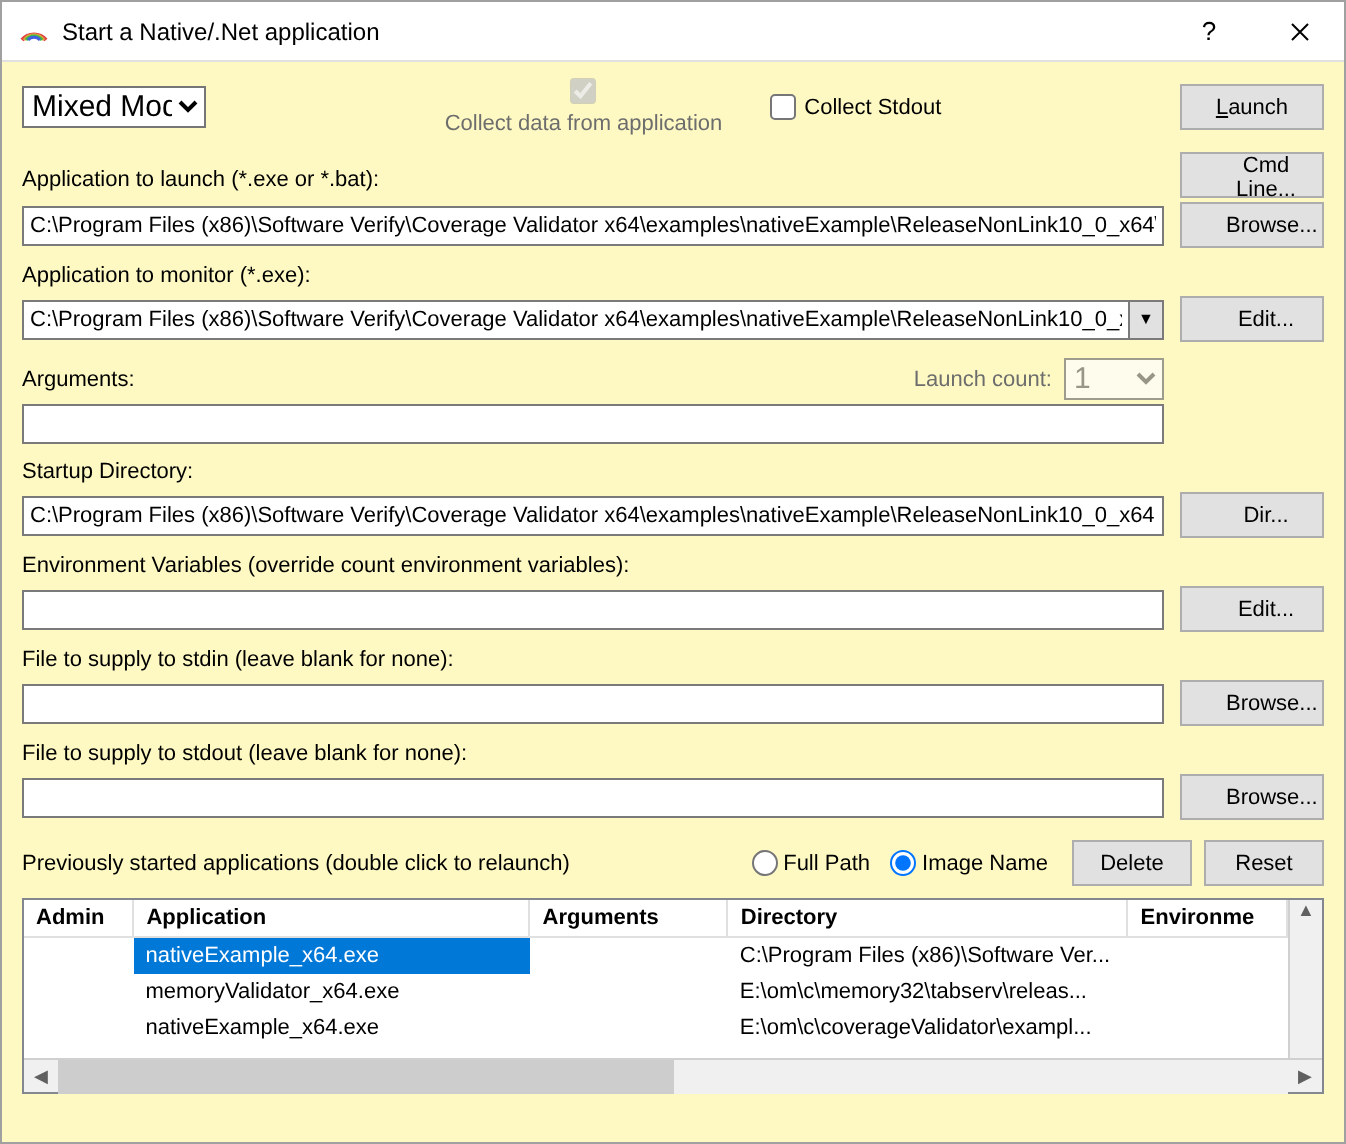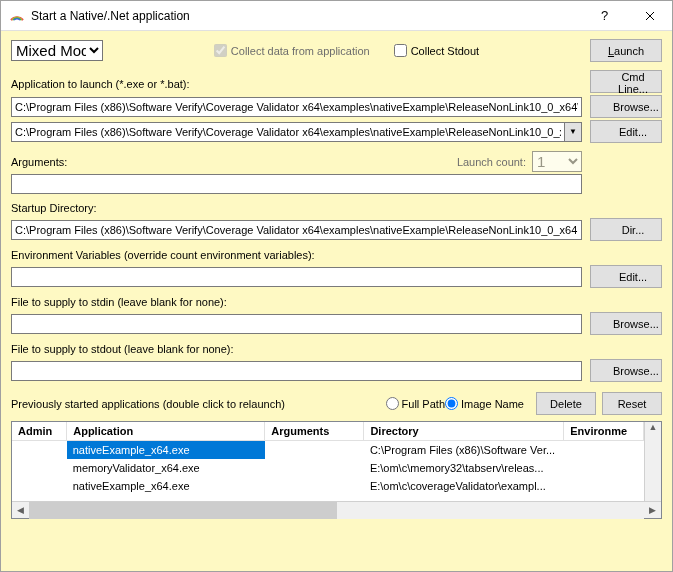--- a/index.html
+++ b/index.html
@@ -13,32 +13,32 @@
 .row { display: flex; align-items: center; gap: 6px; }
 .row-top { margin-bottom: 6px; }
 .label { font-size: 11px; color: #000; margin-top: 6px; margin-bottom: 2px; }
 .label-disabled { color: #6d6d6d; }
 select { font-size: 15px; height: 21px; border: 1px solid #767676; background: #fff; }
 select[disabled] { color: #6d6d6d; background: #fff; }
 .mode-select { width: 92px; }
 input[type="text"] { font-size: 11px; height: 20px; border: 1px solid #7a7a7a; padding: 0 3px; background: #fff; }
 .checkbox { display: flex; align-items: center; gap: 4px; font-size: 11px; }
 .checkbox input { margin: 0; }
-.checkbox.disabled { color: #6d6d6d; }
+.checkbox.disabled { color: #6d6d6d; flex-direction: column; }
 .btn { height: 23px; min-width: 72px; padding: 0 8px; font-size: 11px; background: #e1e1e1; border: 1px solid #adadad; cursor: default; text-align: center; }
 .field-row { display: flex; align-items: center; gap: 8px; }
 .field-row input[type="text"], .field-row select { flex: 1; }
 .field-row .btn { width: 72px; flex-shrink: 0; padding-left: 22px; }
 .spacer-col { width: 72px; flex-shrink: 0; }
 .main-input { width: 562px; }
 .arg-row { display: flex; align-items: center; }
 .arg-label { flex: 1; }
 .lc-label { margin-right: 6px; margin-left: auto; }
 .lc-select { width: 50px; }
-.radio-group { display: flex; align-items: center; gap: 0; margin-left: auto; font-size: 11px; }
+.radio-group { display: flex; align-items: center; gap: 10px; margin-left: auto; font-size: 11px; }
 .radio-group label { display: flex; align-items: center; gap: 3px; }
 .prev-row { display: flex; align-items: center; margin-top: 8px; margin-bottom: 4px; }
 .table-wrap { border: 1px solid #828790; background: #fff; height: 98px; display: flex; flex-direction: column; }
 .table-scroll { flex: 1; overflow: hidden; }
 table { width: 100%; border-collapse: collapse; font-size: 11px; }
 thead th { text-align: left; font-weight: bold; padding: 3px 6px; background: #fff; border-right: 1px solid #e0e0e0; border-bottom: 1px solid #e0e0e0; position: sticky; top: 0; }
 tbody td { padding: 3px 6px; white-space: nowrap; overflow: hidden; text-overflow: ellipsis; }
 tbody tr.selected td.app-cell { background: #0078d7; color: #fff; }
 .col-admin { width: 55px; }
 .col-app { width: 200px; }
@@ -100,20 +100,21 @@
 
     <div class="field-row">
       <div class="label" style="flex:1">Application to launch (*.exe or *.bat):</div>
       <button class="btn">Cmd Line...</button>
     </div>
     <div class="field-row">
       <input type="text" class="main-input" value="C:\Program Files (x86)\Software Verify\Coverage Validator x64\examples\nativeExample\ReleaseNonLink10_0_x64\n" style="">
       <button class="btn">Browse...</button>
     </div>
 
+    <div class="label">Application to monitor (*.exe):</div>
     <div class="field-row">
       <div class="combo" style="flex:1">
         <input type="text" value="C:\Program Files (x86)\Software Verify\Coverage Validator x64\examples\nativeExample\ReleaseNonLink10_0_x6" style="">
         <div class="combo-arrow">▼</div>
       </div>
       <button class="btn">Edit...</button>
     </div>
 
     <div class="arg-row" style="margin-top:6px">
       <div class="label arg-label" style="margin:0">Arguments:</div>

